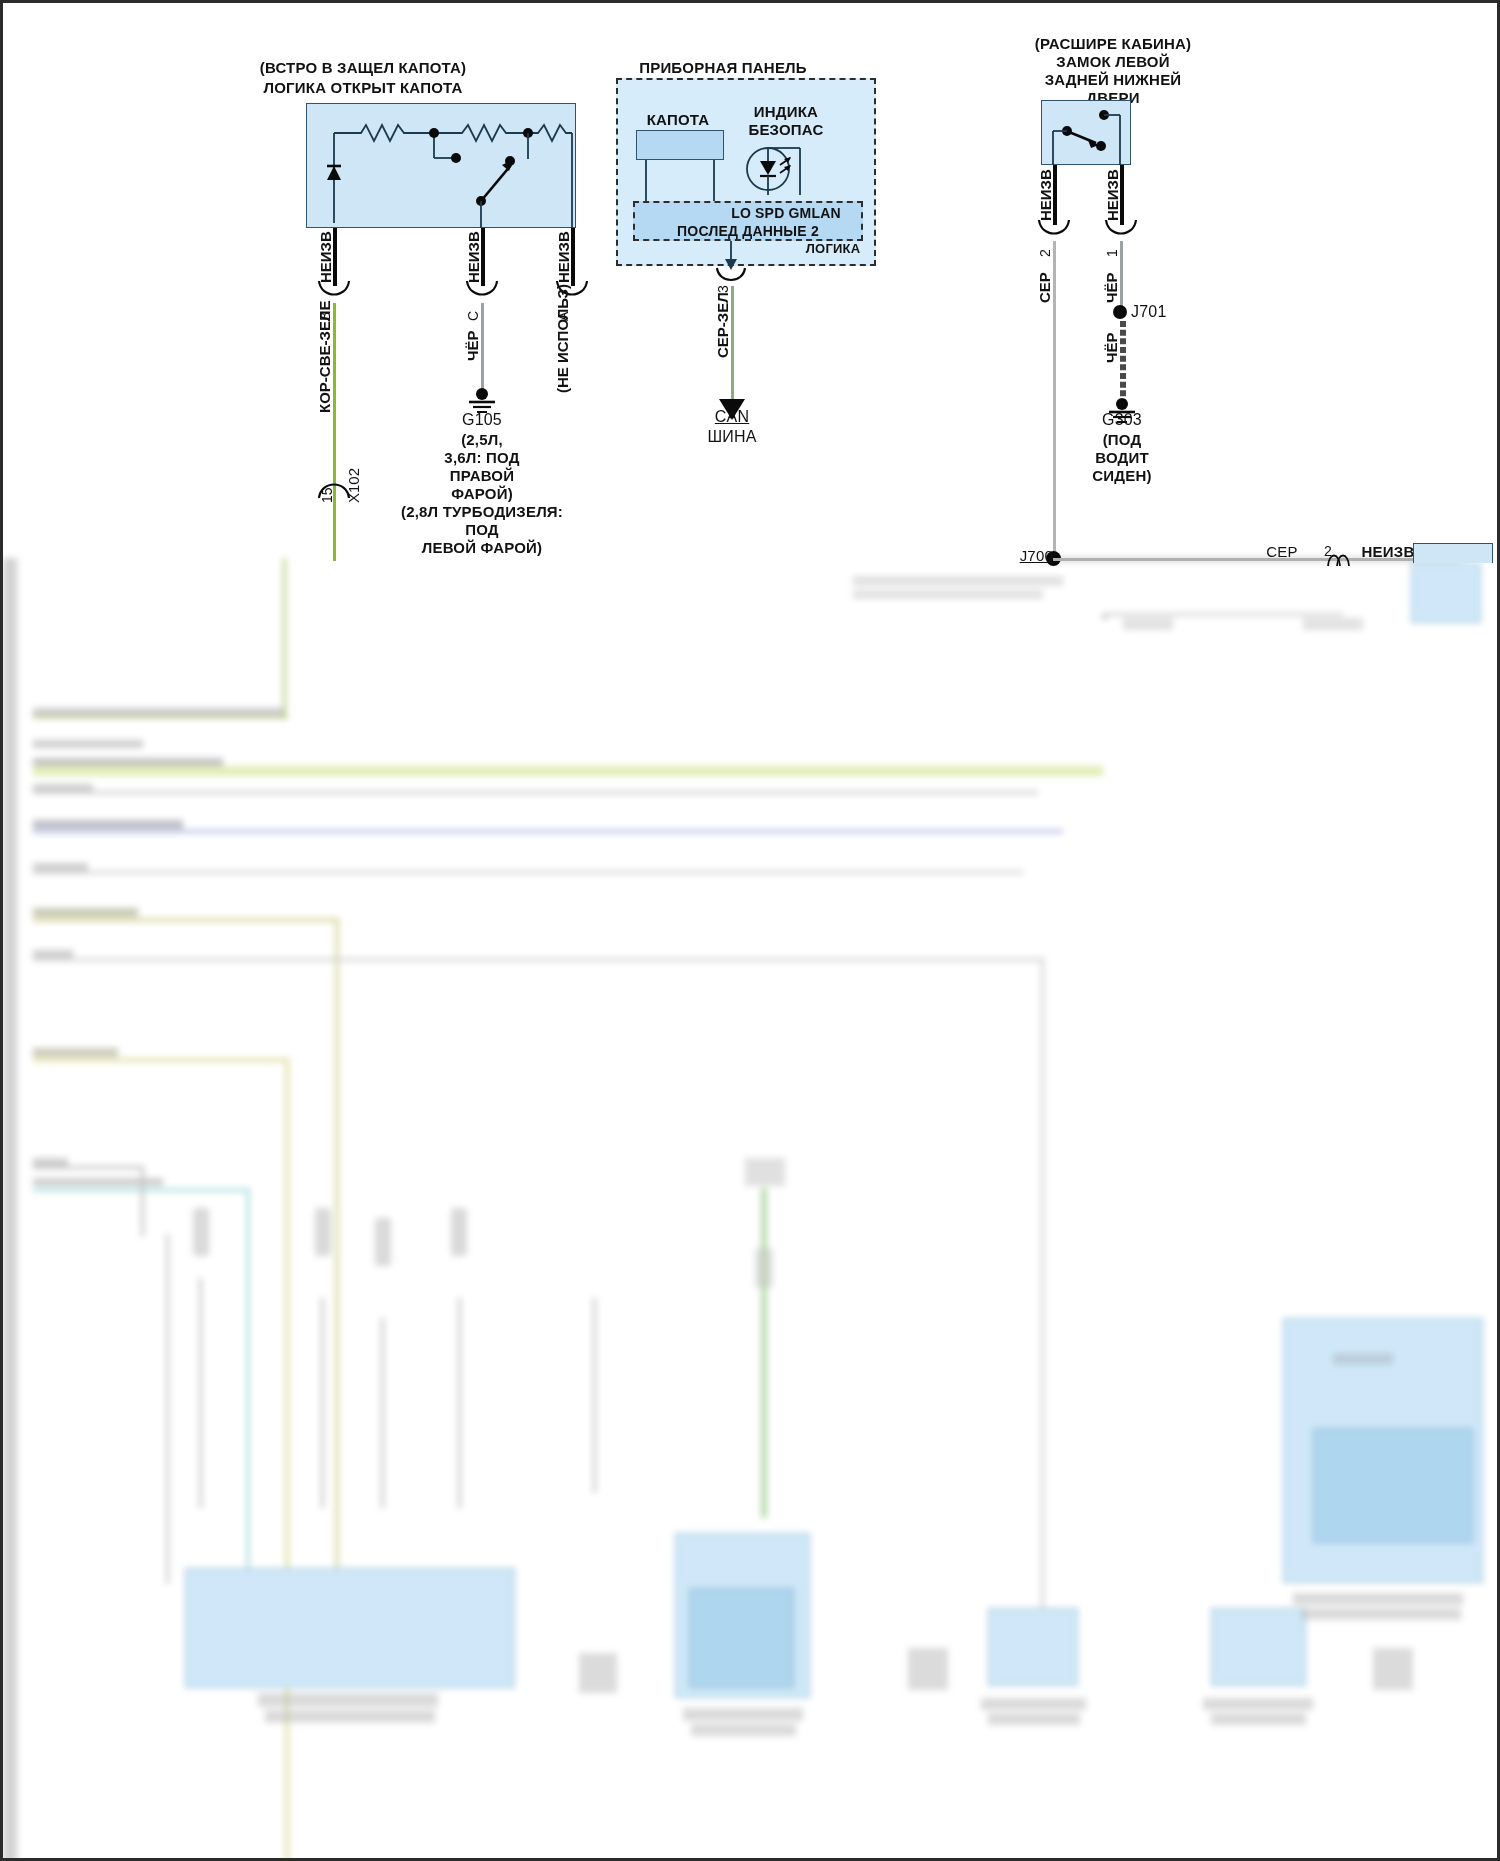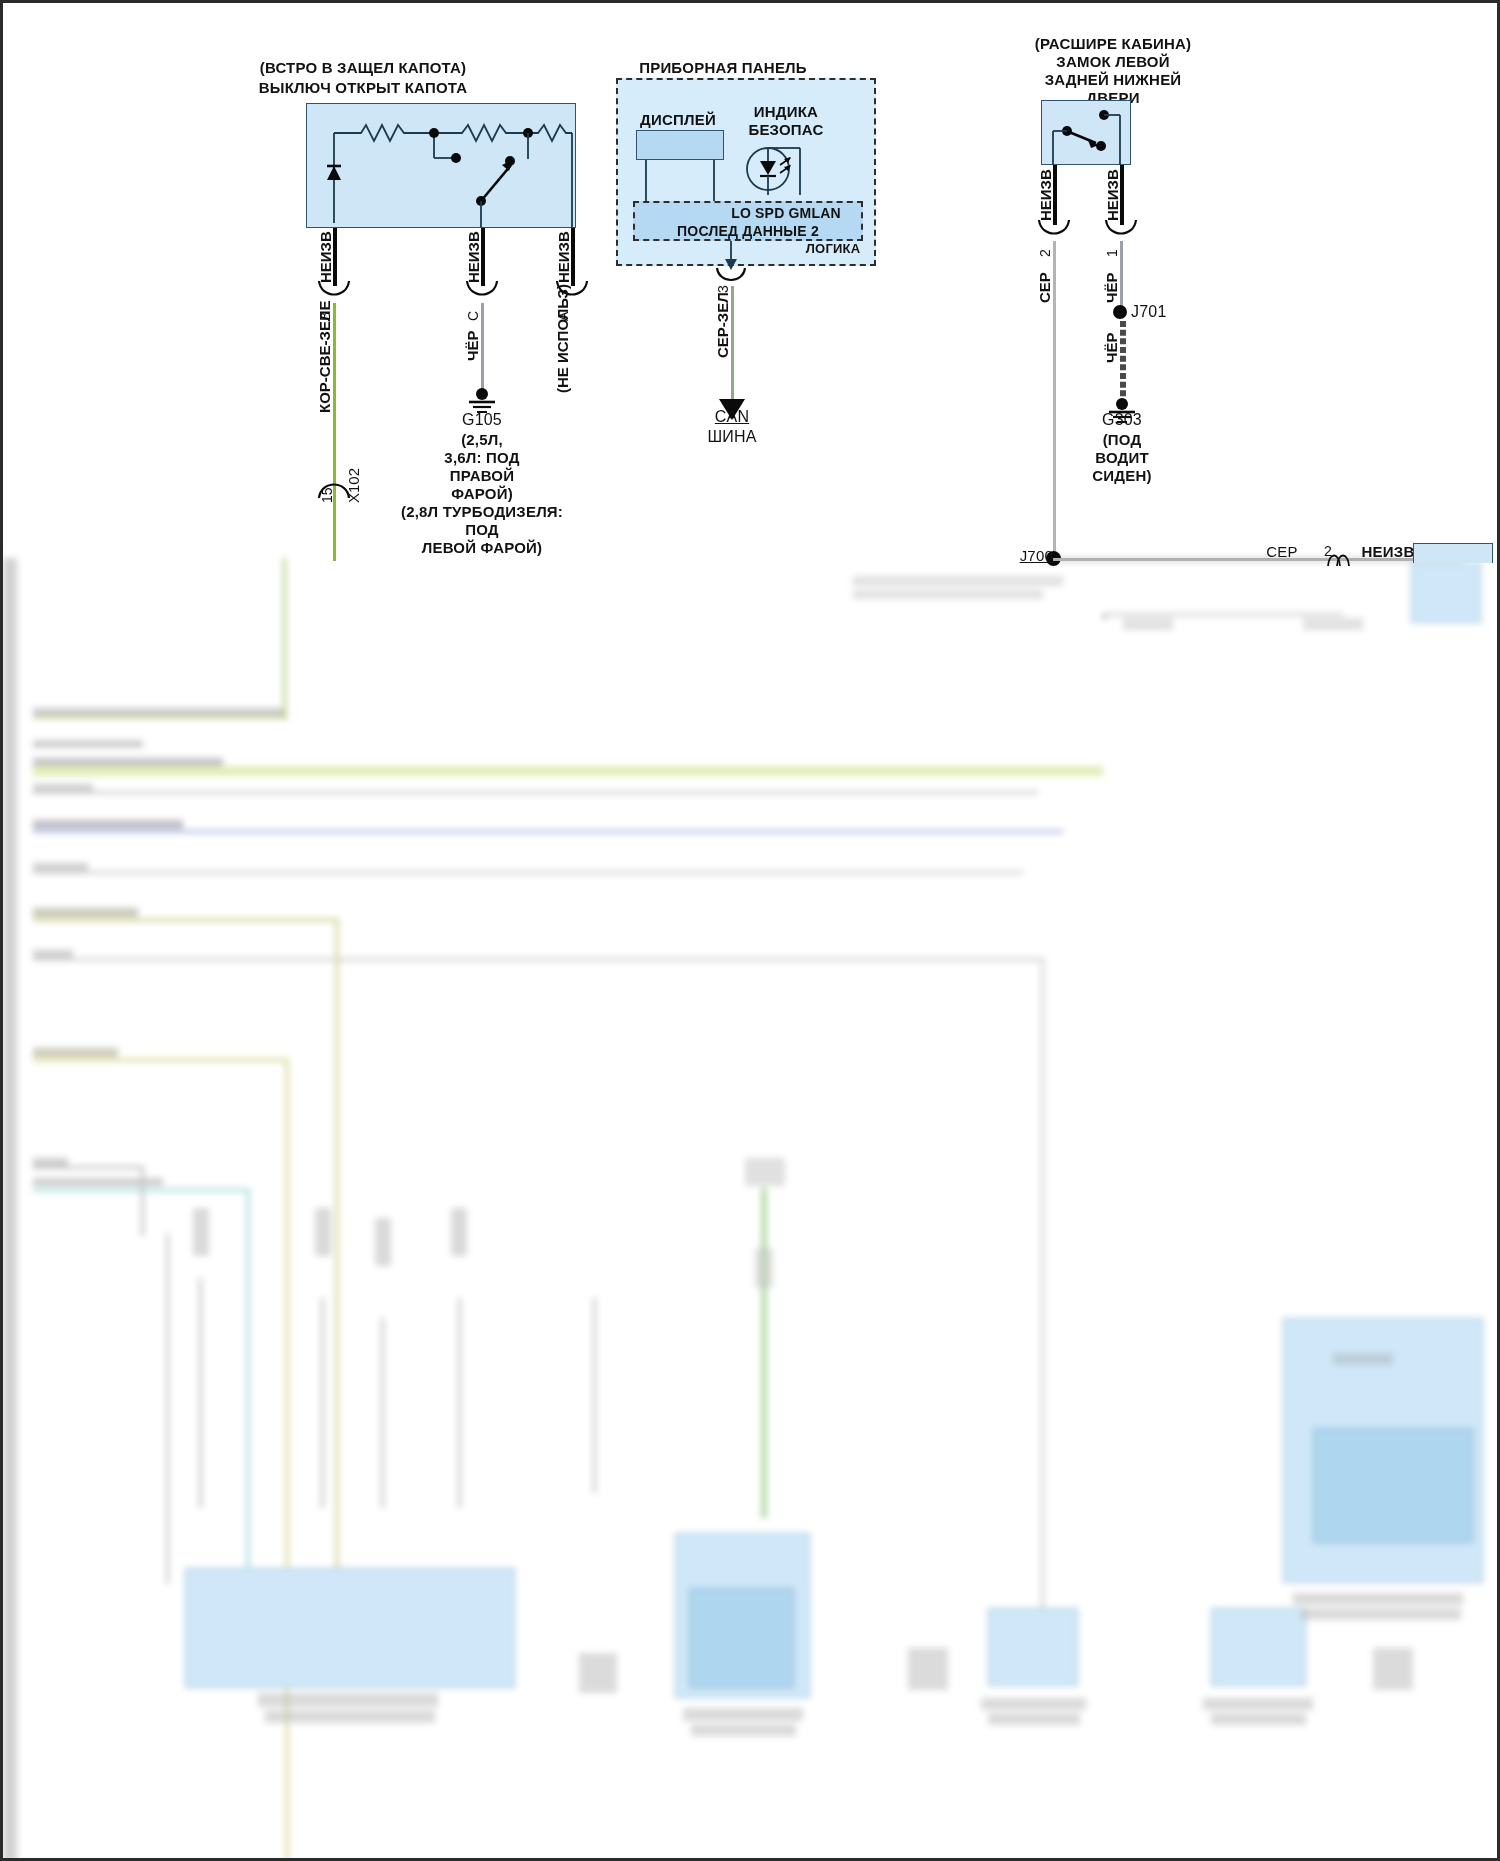--- a/index.html
+++ b/index.html
@@ -173,21 +173,21 @@
     <div class="bw" style="left:850px;top:32px;width:190px;height:9px;background:#b8b8b8;opacity:.45;"></div>
     <div class="bw" style="left:1100px;top:58px;width:3px;height:3px;background:#888;"></div>
     <div class="bw" style="left:1100px;top:55px;width:240px;height:3px;background:#cfcfcf;"></div>
     <div class="bw" style="left:1120px;top:60px;width:50px;height:12px;background:#b8b8b8;opacity:.45;"></div>
     <div class="bw" style="left:1300px;top:60px;width:60px;height:12px;background:#b8b8b8;opacity:.45;"></div>
 
     <div class="bw" style="left:1040px;top:0px;width:420px;height:3px;background:#b8b8b8;"></div>
   </div>
 
   <div class="lbl" style="left:180px;top:56px;width:360px;">(ВСТРО В ЗАЩЕЛ КАПОТА)</div>
-  <div class="lbl" style="left:180px;top:76px;width:360px;">ВЫКЛЮЧ ОТКРЫТ КАПОТА</div>
+  <div class="lbl" style="left:180px;top:76px;width:360px;">ЛОГИКА ОТКРЫТ КАПОТА</div>
 
   <div class="compbox" style="left:303px;top:100px;width:270px;height:125px;"></div>
 
   <svg class="abs" style="left:303px;top:100px;" width="270" height="125">
 
     <polyline points="28,30 55,30 60,22 68,38 76,22 84,38 92,22 98,30 128,30" fill="none" stroke="#1b3a4f" stroke-width="1.8"></polyline>
     <polyline points="128,30 156,30 162,22 170,38 178,22 186,38 194,22 200,30 222,30" fill="none" stroke="#1b3a4f" stroke-width="1.8"></polyline>
     <polyline points="222,30 232,30 238,22 246,38 254,22 260,30 266,30" fill="none" stroke="#1b3a4f" stroke-width="1.8"></polyline>
 
     <line x1="28" y1="30" x2="28" y2="120" stroke="#1b3a4f" stroke-width="1.8"></line>
@@ -258,21 +258,21 @@
   <svg class="abs" style="left:312px;top:473px;" width="38" height="24">
     <path d="M4,22 C6,4 32,4 34,22" fill="none" stroke="#0a0a0a" stroke-width="2.2"></path>
   </svg>
   <div class="vlbl reg" style="left:316px;top:500px;font-size:14px;">15</div>
   <div class="vlbl reg" style="left:342px;top:500px;font-size:15px;">X102</div>
 
   <div class="lbl" style="left:570px;top:56px;width:300px;">ПРИБОРНАЯ ПАНЕЛЬ</div>
 
   <div class="dashbox" style="left:613px;top:75px;width:260px;height:188px;"></div>
 
-  <div class="lbl" style="left:620px;top:108px;width:110px;">ДИСПЛЕЙ</div>
+  <div class="lbl" style="left:620px;top:108px;width:110px;">КАПОТА</div>
   <div class="innerbox" style="left:633px;top:127px;width:88px;height:30px;"></div>
 
   <div class="lbl" style="left:728px;top:100px;width:110px;">ИНДИКА</div>
   <div class="lbl" style="left:728px;top:118px;width:110px;">БЕЗОПАС</div>
 
   <svg class="abs" style="left:735px;top:130px;" width="96" height="72">
     <circle cx="30" cy="36" r="21" fill="none" stroke="#1b3a4f" stroke-width="1.8"></circle>
     <polygon points="22,28 38,28 30,42" fill="#0a0a0a"></polygon>
     <line x1="22" y1="43" x2="38" y2="43" stroke="#0a0a0a" stroke-width="2.2"></line>
     <line x1="30" y1="15" x2="30" y2="28" stroke="#1b3a4f" stroke-width="1.8"></line>

